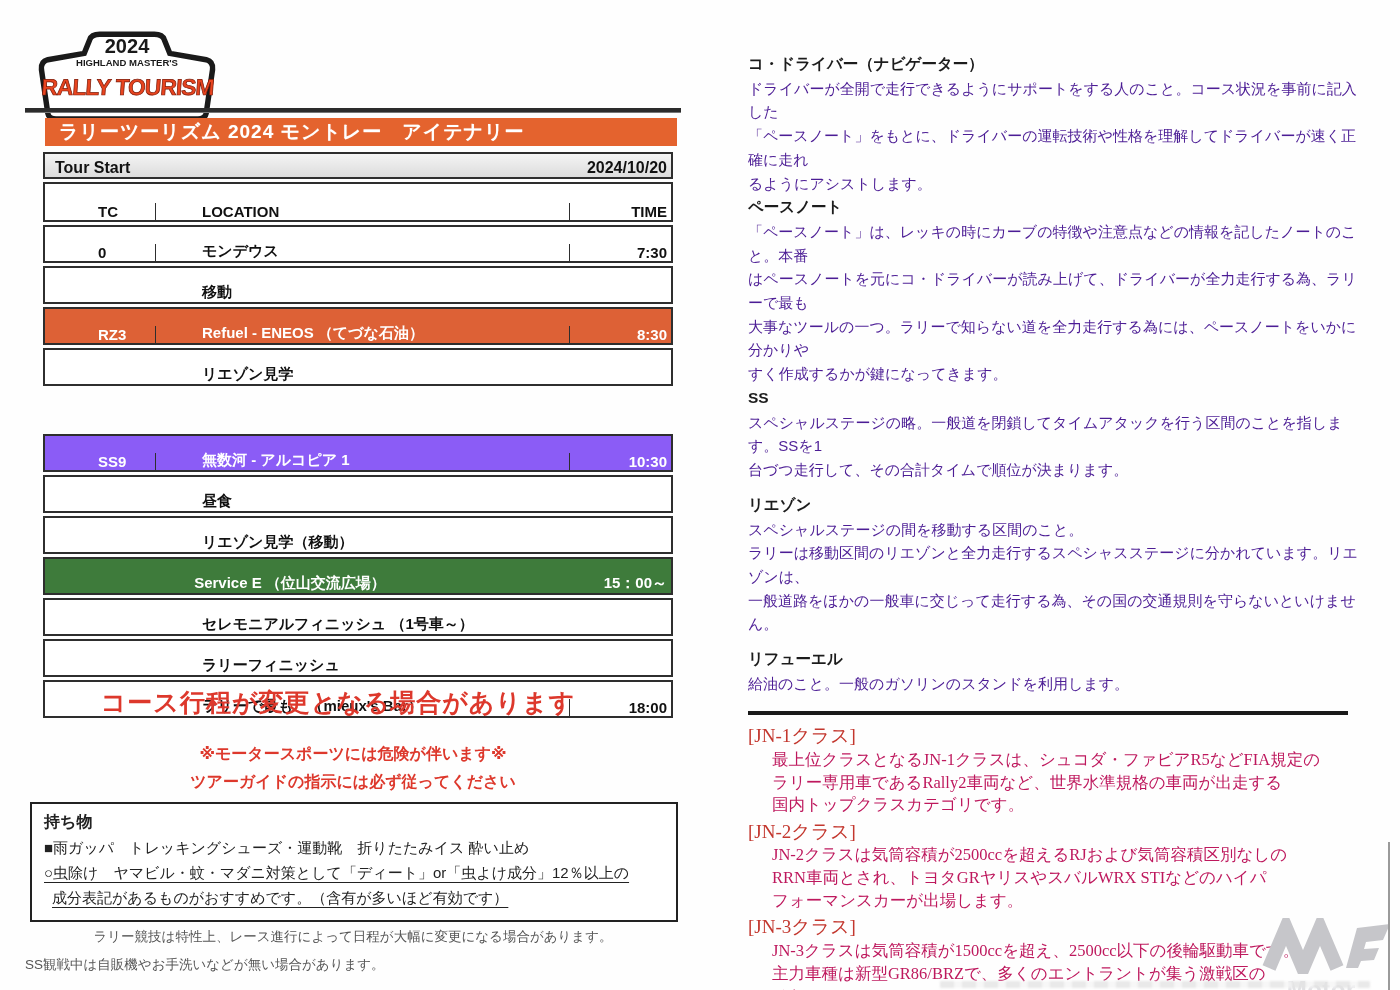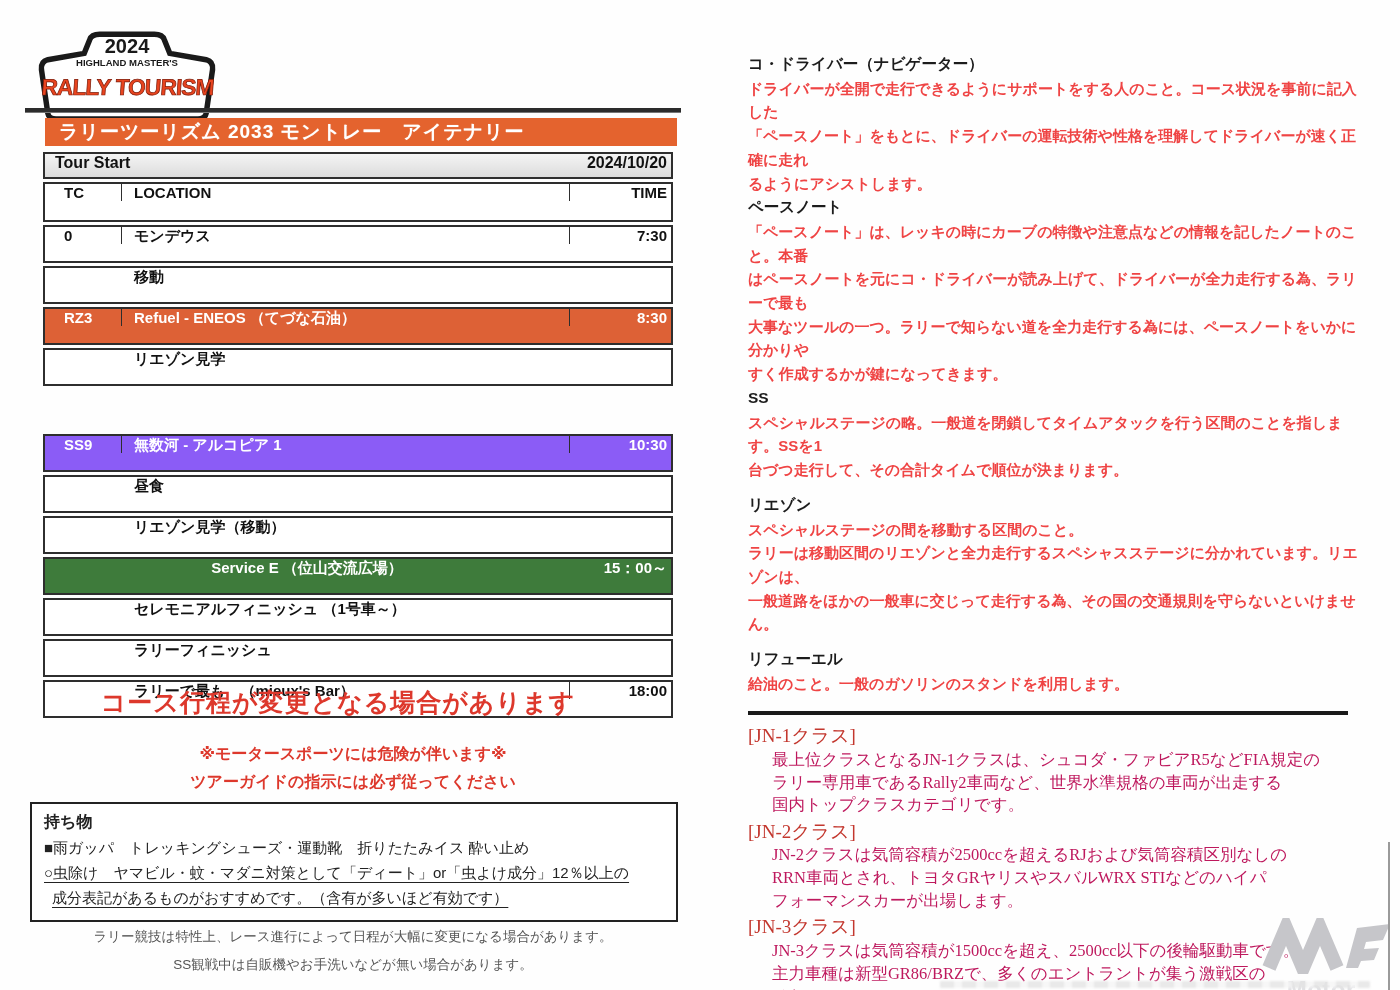--- a/index.html
+++ b/index.html
@@ -18,22 +18,22 @@
 
   .top-rule{position:absolute;left:25px;top:108px;width:656px;height:4px;
     background:#2c2c2c;border-bottom:1px solid #777;}
 
   .title-bar{position:absolute;left:45px;top:118px;width:618px;height:28px;
     background:#e4632e;color:#fff;font-weight:bold;font-size:19px;
     line-height:28px;padding-left:14px;letter-spacing:1px;
     text-shadow:0 0 1px rgba(255,255,255,.4);}
 
   .itin{position:absolute;left:43px;top:152px;width:630px;}
-  .trow{display:flex;align-items:flex-start;border:2px solid #2e2e2e;
-    margin-top:3px;height:38px;background:#fff;box-sizing:border-box;}
+  .trow{display:flex;align-items:flex-end;border:2px solid #2e2e2e;
+    margin-top:3px;height:38px;background:#fff;box-sizing:border-box;gap:34px;}
   .trow:first-child{margin-top:0;}
   .trow.tourstart{height:27px;background:linear-gradient(#f4f4f4,#dcdcdc);}
   .trow.colhead{height:40px;}
   .cell{display:flex;align-items:center;box-sizing:border-box;
     font-weight:bold;font-size:15px;color:#111;}
   .c-gut{width:11px;border-right:1.5px solid #2e2e2e;}
   .c-tc{width:66px;padding-left:8px;border-right:1.5px solid #2e2e2e;}
   .c-loc{flex:1;padding-left:12px;}
   .c-time{width:102px;justify-content:flex-end;padding-right:4px;
     border-left:1.5px solid #2e2e2e;}
@@ -55,27 +55,27 @@
 
   .belongings{position:absolute;left:30px;top:802px;width:620px;
     border:2.5px solid #222;padding:8px 12px 12px 12px;background:#fff;}
   .belong-title{font-weight:bold;font-size:16px;margin-bottom:6px;}
   .belong-line{font-size:15px;color:#222;margin-top:6px;}
   .belong-line.u{text-decoration:underline;text-underline-offset:4px;}
   .belong-line.u2{padding-left:8px;}
 
   .footnote1{position:absolute;left:25px;top:928px;width:656px;text-align:center;
     font-size:13.5px;color:#555;}
-  .footnote2{position:absolute;left:25px;top:956px;width:656px;text-align:center;
+  .footnote2{position:absolute;left:25px;top:956px;width:656px;
     font-size:13.5px;color:#555;}
 
   
   .right-col{position:absolute;left:748px;top:52px;width:616px;}
   .g-term{font-weight:bold;font-size:15.5px;color:#1c1c1c;line-height:1.6;}
-  .g-body{font-size:15px;color:#ef4444;line-height:1.58;white-space:pre-line;font-weight:bold;}
+  .g-body{font-size:15px;color:#4c1d95;line-height:1.58;white-space:pre-line;}
   .gap{margin-top:11px;}
 
   .divider{height:4px;background:#1a1a1a;margin:16px 0 8px 0;width:600px;}
 
   .jn-label{font-family:"Liberation Serif","DejaVu Serif",serif;
     font-size:19px;color:#c3372e;line-height:1.35;margin-top:2px;}
   .jn-body{font-family:"Liberation Serif","DejaVu Serif",serif;
     font-size:16.5px;color:#be185d;line-height:1.37;white-space:pre-line;margin-left:24px;}
 
   
@@ -105,21 +105,21 @@
         <text x="100" y="24" text-anchor="middle" font-size="22" font-weight="bold" fill="#1a1a1a" font-family="Liberation Sans, sans-serif">2024</text>
         <text x="100" y="38" text-anchor="middle" font-size="10.5" font-weight="bold" fill="#1a1a1a" font-family="Liberation Sans, sans-serif">HIGHLAND MASTER'S</text>
         <text x="100" y="70" text-anchor="middle" font-size="25" font-weight="bold" fill="#e8441f" stroke="#7a1a08" stroke-width="0.8" font-family="Liberation Sans, sans-serif" letter-spacing="-1" transform="skewX(-4)" transform-origin="100 70">RALLY TOURISM</text>
       </svg>
       <div class="tiny-line" style="width:52px;"></div>
       <div class="tiny-line" style="width:70px;"></div>
     </div>
 
     <div class="top-rule"></div>
 
-    <div class="title-bar">ラリーツーリズム 2033 モントレー　アイテナリー</div>
+    <div class="title-bar">ラリーツーリズム 2024 モントレー　アイテナリー</div>
 
     <div class="itin">
       <div class="trow tourstart">
         <div class="cell c-loc">Tour Start</div>
         <div class="cell c-time">2024/10/20</div>
       </div>
       <div class="trow colhead">
         <div class="cell c-gut"></div>
         <div class="cell c-tc">TC</div>
         <div class="cell c-loc">LOCATION</div>

